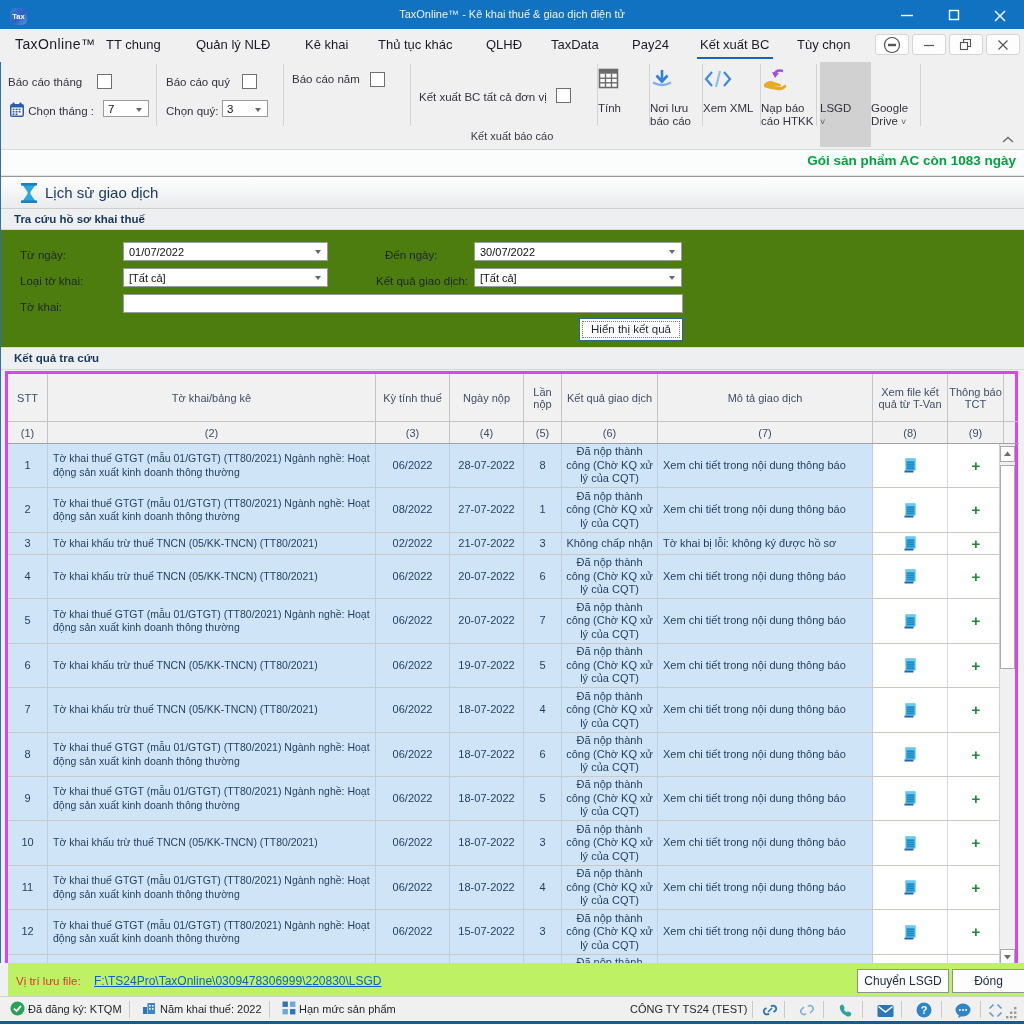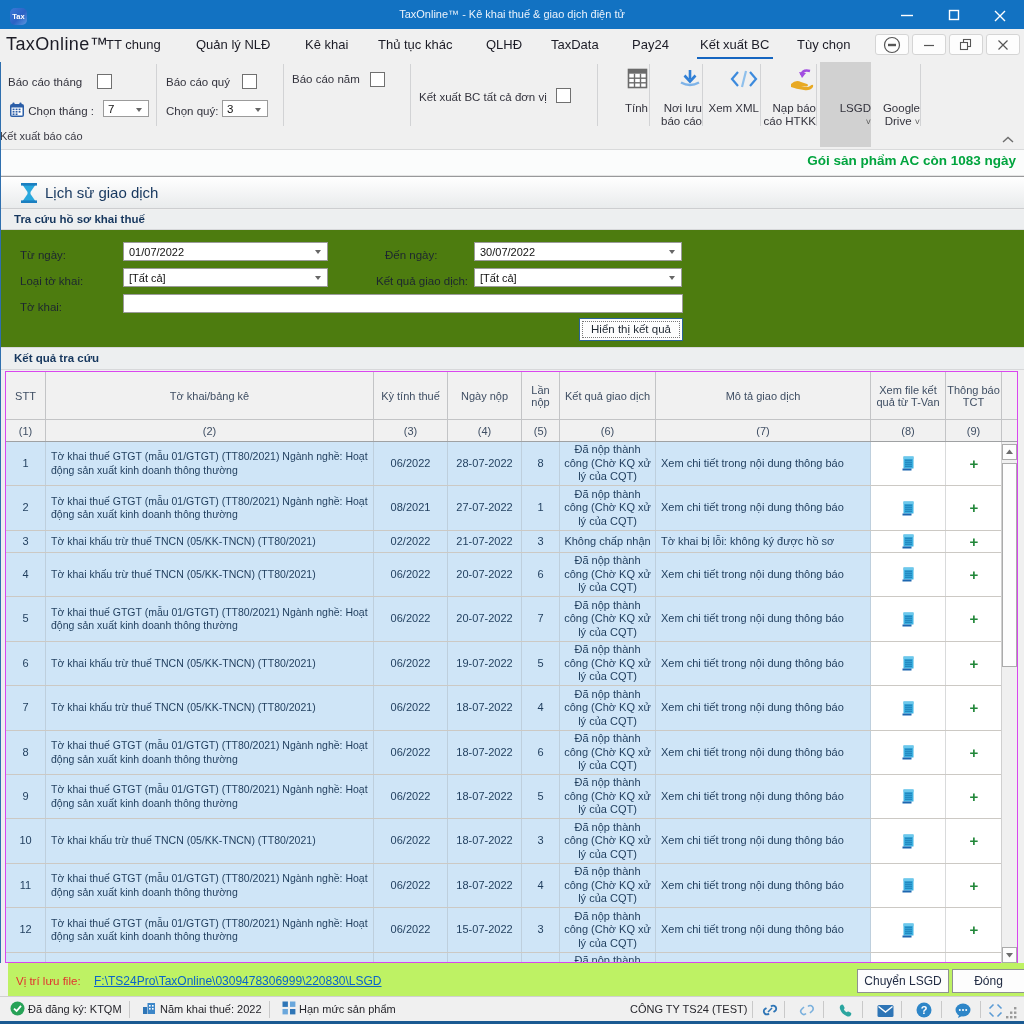--- a/index.html
+++ b/index.html
@@ -14,38 +14,38 @@
 .mi{position:absolute;top:0;height:33px;line-height:31px;font-size:13px;color:#1c1c26;white-space:nowrap}
 #tabsel{position:absolute;left:697px;top:28px;width:76px;height:2px;background:#1565c0}
 .cbtn{position:absolute;top:4.5px;width:34px;height:21px;background:#fdfdfd;border:1px solid #d5d5d5;border-radius:3px;text-align:center;color:#444}
 
 #ribbon{left:0;top:62px;width:1024px;height:88px;background:#f0f0f0;border-bottom:1px solid #d9dadb}
 .rsep{position:absolute;top:2px;width:1px;height:62px;background:#d2d3d5}
 .rlab{position:absolute;font-size:11.5px;color:#33333d;white-space:nowrap}
 .rchk{position:absolute;width:15px;height:15px;background:#fff;border:1px solid #707070}
 .combo{position:absolute;height:17px;background:#fff;border:1px solid #9b9b9b;font-size:11.5px;color:#111;padding:1px 4px;line-height:14px}
 .carrow{position:absolute;right:6px;top:7px;width:0;height:0;border-left:3.5px solid transparent;border-right:3.5px solid transparent;border-top:4px solid #666}
-.ricon{position:absolute;text-align:right;font-size:11.5px;color:#33333d;line-height:13px}
-#glab{left:0;top:65px;width:1024px;height:20px;text-align:left;font-size:11px;color:#3a3a44;line-height:18px}
+.ricon{position:absolute;text-align:left;font-size:11.5px;color:#33333d;line-height:13px}
+#glab{left:0;top:65px;width:1024px;height:20px;text-align:center;font-size:11px;color:#3a3a44;line-height:18px}
 
 #greenrow{left:0;top:150px;width:1024px;height:26px;background:#fbfcfc;border-bottom:1px solid #e4e4e4}
 #greentext{position:absolute;right:8px;top:3px;font-size:13.5px;font-weight:bold;color:#00a43e}
 
 #dochdr{left:0;top:176px;width:1024px;height:33px;background:linear-gradient(#ffffff,#e9ebec);border-top:1px solid #98999b;border-bottom:1px solid #cdced0}
 #dochdr .t{position:absolute;left:45px;top:7px;font-size:15px;font-weight:normal;color:#16375e}
 #secthdr1{left:0;top:210px;width:1024px;height:20px;background:#edeff0;border-bottom:1px solid #d7d8da;font-size:11.5px;font-weight:bold;color:#16375e;line-height:19px;padding-left:14px}
 
 #form{left:0;top:230px;width:1024px;height:118px;background:#4d7c0f;border-bottom:1px solid #d7d8da}
 .flab{position:absolute;font-size:11.5px;color:#1d2630;white-space:nowrap}
 .input{position:absolute;height:19px;background:#fff;border:1px solid #9b9b9b;font-size:11px;color:#111;padding:2px 5px;line-height:14px}
 #btnshow{position:absolute;left:579px;top:88px;width:104px;height:23px;background:#fdfdfd;border:1px solid #2b6396;font-size:11.5px;color:#1d2630;text-align:center;line-height:21px}
 #btnshow i{position:absolute;left:2px;top:2px;right:2px;bottom:2px;border:1px dotted #777;font-style:normal}
 #secthdr2{left:0;top:348px;width:1024px;height:22px;background:#edeff0;border-bottom:1px solid #d7d8da;font-size:11.5px;font-weight:bold;color:#16375e;line-height:21px;padding-left:14px}
 
-#tbl{left:5px;top:371px;width:1013px;height:592px;border:1px solid #d946ef;background:#f1f1f1}
+#tbl{left:5px;top:371px;width:1013px;height:592px;border:3px solid #d946ef;background:#f1f1f1}
 .hr1{position:absolute;left:0;top:0;height:47px;border-right:1px solid #c3c4c6;display:flex;align-items:center;justify-content:center;text-align:center;font-size:11px;color:#3f4e63;background:#f1f1f1}
 .hr2{position:absolute;left:0;top:48px;height:21px;border-right:1px solid #c3c4c6;display:flex;align-items:center;justify-content:center;font-size:11px;color:#3f4e63;background:#f1f1f1}
 #hdrline{position:absolute;left:0;top:47px;width:1011px;height:1px;background:#c3c4c6}
 #hdrline2{position:absolute;left:0;top:69px;width:1011px;height:1px;background:#9fa1a3}
 #rowswrap{position:absolute;left:0;top:70px;width:996px;height:520px;overflow:hidden}
 .tr{position:relative;width:996px;border-bottom:1px solid #ccc9c4}
 .td{position:absolute;top:0;bottom:0;font-size:11px;color:#1e3c5c;background:#cfe5f7;display:flex;align-items:center;justify-content:center;text-align:center;line-height:13.5px;border-right:1px solid #becfdd}
 .c1{left:0;width:40px}
 .c2{left:40px;width:328px;justify-content:flex-start;text-align:left;padding-left:5px;font-size:10.5px}
 .c3{left:368px;width:74px}
@@ -76,21 +76,21 @@
 <div id="titlebar" class="abs">
     <div id="applogo" class="abs">Tax</div>
     <div id="apptitle" class="abs">TaxOnline™ - Kê khai thuế &amp; giao dịch điện tử</div>
     <svg class="abs" style="left:897px;top:0" width="110" height="29">
       <line x1="4" y1="15.5" x2="16" y2="15.5" stroke="#fff" stroke-width="1.4"></line>
       <rect x="52.5" y="10.5" width="9" height="9" fill="none" stroke="#fff" stroke-width="1.4"></rect>
       <path d="M98 11 L108 21 M108 11 L98 21" stroke="#fff" stroke-width="1.4"></path>
     </svg>
   </div>
 <div id="menubar" class="abs">
-    <div class="mi" style="left:6px;font-size:18px;letter-spacing:0.4px">TaxOnline™</div>
+    <div class="mi" style="left:15px;font-size:14px;letter-spacing:0.4px">TaxOnline™</div>
     <div class="mi" style="left:106px">TT chung</div>
     <div class="mi" style="left:196px">Quản lý NLĐ</div>
     <div class="mi" style="left:305px">Kê khai</div>
     <div class="mi" style="left:378px">Thủ tục khác</div>
     <div class="mi" style="left:486px">QLHĐ</div>
     <div class="mi" style="left:551px">TaxData</div>
     <div class="mi" style="left:632px">Pay24</div>
     <div class="mi" style="left:700px">Kết xuất BC</div>
     <div class="mi" style="left:797px">Tùy chọn</div>
     <div id="tabsel"></div>
@@ -260,21 +260,21 @@
             <rect x="0.5" y="12.5" width="9" height="2" fill="#1c66b0"></rect>
           </svg>
         </div>
         <div class="td c9">
           <span class="plus">+</span>
         </div>
       </div>
 <div class="tr" style="height:45px">
         <div class="td c1">2</div>
         <div class="td c2">Tờ khai thuế GTGT (mẫu 01/GTGT) (TT80/2021) Ngành nghề: Hoạt<br>động sản xuất kinh doanh thông thường</div>
-        <div class="td c3">08/2021</div>
+        <div class="td c3">08/2022</div>
         <div class="td c4">27-07-2022</div>
         <div class="td c5">1</div>
         <div class="td c6">Đã nộp thành<br>công (Chờ KQ xử<br>lý của CQT)</div>
         <div class="td c7">Xem chi tiết trong nội dung thông báo</div>
         <div class="td c8">
           <svg width="13" height="15" viewBox="0 0 13 15">
             <rect x="1.5" y="0.5" width="10" height="12" fill="#3db2e2"></rect>
             <rect x="1.5" y="0.5" width="10" height="2.6" fill="#6cc8ec"></rect>
             <g stroke="#1778b2" stroke-width="1">
               <line x1="3" y1="4.2" x2="10" y2="4.2"></line>

